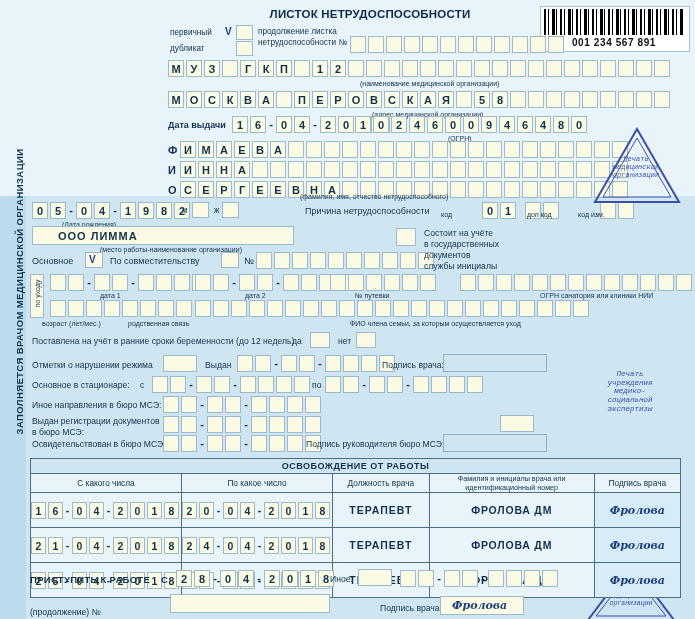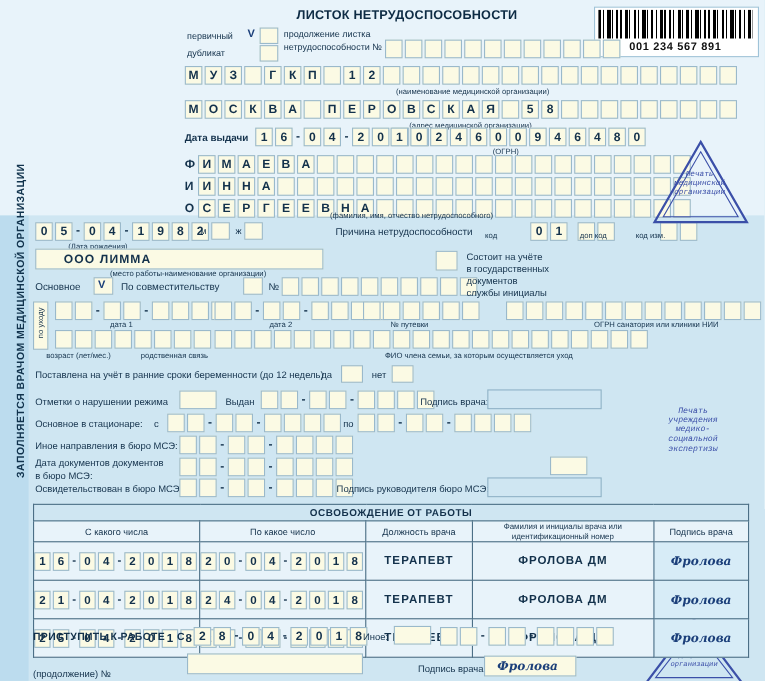--- a/index.html
+++ b/index.html
@@ -578,21 +578,21 @@
       <div class="cell sep" style="line-height: 17px; font-weight: bold; color: rgb(19, 49, 75);">-</div>
       <div class="cell"></div>
       <div class="cell"></div>
       <div class="cell sep" style="line-height: 17px; font-weight: bold; color: rgb(19, 49, 75);">-</div>
       <div class="cell"></div>
       <div class="cell"></div>
       <div class="cell"></div>
       <div class="cell"></div>
     </div>
 
-  <div class="lbl" style="left:32px;top:416px;font-size:8.6px;">Дата документов документов</div>
+  <div class="lbl" style="left:32px;top:416px;font-size:8.6px;">Выдан регистрации документов</div>
   <div class="lbl" style="left:32px;top:427px;font-size:8.6px;">в бюро МСЭ:</div>
   <div class="cells" id="mse-reg" style="left:163px;top:416px;">
       <div class="cell"></div>
       <div class="cell"></div>
       <div class="cell sep" style="line-height: 17px; font-weight: bold; color: rgb(19, 49, 75);">-</div>
       <div class="cell"></div>
       <div class="cell"></div>
       <div class="cell sep" style="line-height: 17px; font-weight: bold; color: rgb(19, 49, 75);">-</div>
       <div class="cell"></div>
       <div class="cell"></div>

